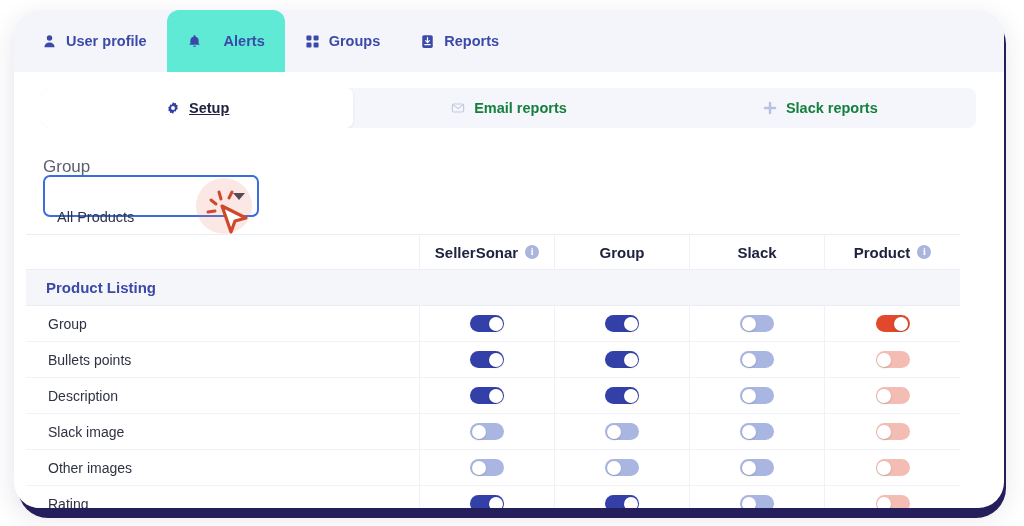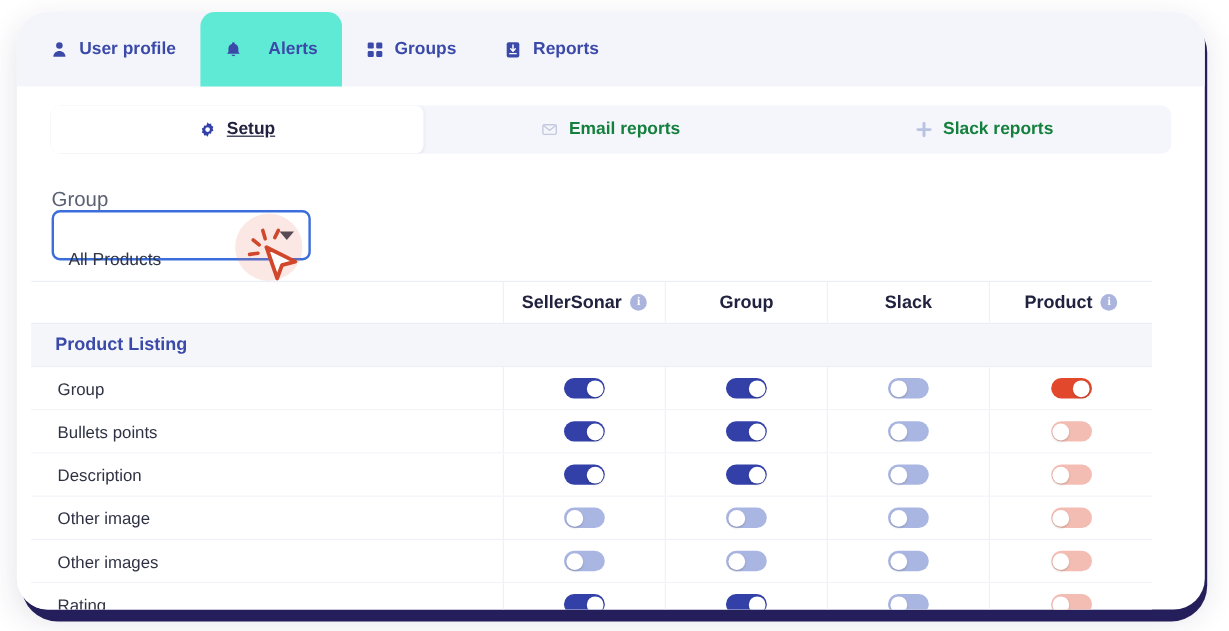--- a/index.html
+++ b/index.html
@@ -424,21 +424,21 @@
               <span class="knob"></span>
             </div>
           </div>
           <div class="cell-ch">
             <div class="toggle red off">
               <span class="knob"></span>
             </div>
           </div>
         </div>
         <div class="trow data-row">
-          <div class="cell-name">Other image</div>
+          <div class="cell-name">Slack image</div>
           <div class="cell-ch">
             <div class="toggle blue off">
               <span class="knob"></span>
             </div>
           </div>
           <div class="cell-ch">
             <div class="toggle blue off">
               <span class="knob"></span>
             </div>
           </div>

